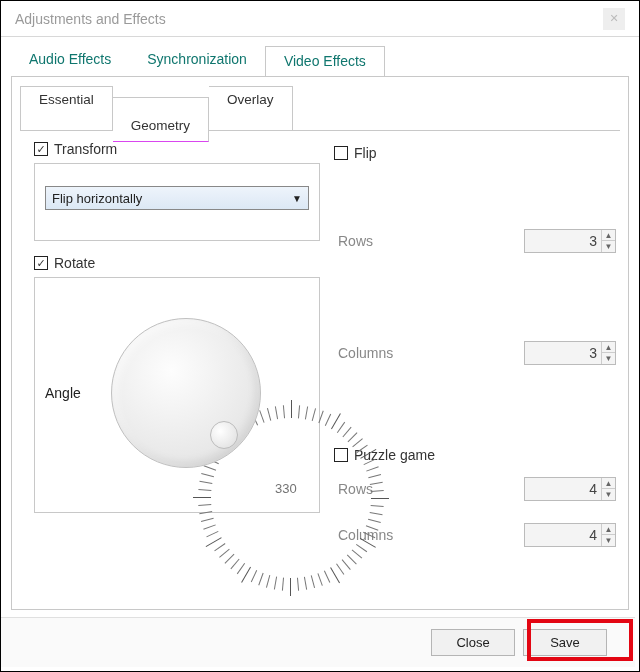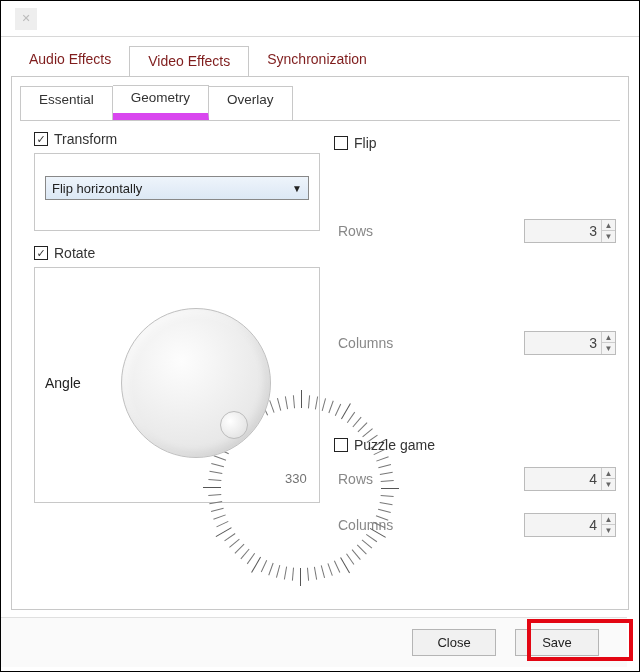--- a/index.html
+++ b/index.html
@@ -30,21 +30,21 @@
 
   
   .tabrow1 {
     display: flex;
     padding: 8px 10px 0 10px;
     gap: 0;
   }
   .tab1 {
     padding: 6px 18px 7px 18px;
     font-size: 14px;
-    color: #7f1d1d;
+    color: #0f766e;
     cursor: default;
   }
   .tab1.active {
     border: 1px solid #c8c8c8;
     border-bottom: 1px solid #fff;
     background: #fff;
     position: relative;
     top: 1px;
   }
 
@@ -66,23 +66,23 @@
     padding: 5px 18px 6px 18px;
     border: 1px solid #c8c8c8;
     font-size: 13.5px;
     background: #fff;
     color: #333;
     position: relative;
     top: 1px;
   }
   .tab2 + .tab2 { border-left: none; }
   .tab2.active {
-    border-bottom: 7px solid #d946ef;
-    padding-top: 4px;
-    top: 0;
+    border-bottom: 1px solid #d946ef;
+    padding-top: 20px;
+    top: 12px;
     padding-bottom: 8px;
   }
 
   .content {
     display: flex;
     padding-top: 10px;
     gap: 14px;
     height: calc(100% - 32px);
   }
   .left { flex: 0 0 300px; }
@@ -114,21 +114,21 @@
   .combo {
     width: 100%;
     height: 24px;
     border: 1px solid #888;
     background: linear-gradient(#eef4fb,#dce8f5);
     display:flex;align-items:center;justify-content:space-between;
     padding: 0 6px; font-size:13px; color:#222;
   }
   .combo .caret { font-size:10px;}
 
-  .rotate-wrap { display:flex; gap:10px; align-items:center;}
+  .rotate-wrap { display:flex; align-items:center;}
   .rotate-label { font-size:14px; color:#222;}
   .dial-holder { position:relative; width:210px; height:210px;}
   .dial {
     width: 150px; height:150px; border-radius:50%;
     background: radial-gradient(circle at 40% 35%, #fdfdfd, #e7e7e7 70%, #d8d8d8);
     border: 1px solid #c0c0c0;
     box-shadow: inset -4px -4px 10px rgba(0,0,0,0.08), inset 4px 4px 10px rgba(255,255,255,0.6);
     position:absolute; left:30px; top:30px;
   }
   .knob {
@@ -153,24 +153,24 @@
   }
   .spin .val { padding-right:4px; color:#444;}
   .spin .arrows { width:14px; display:flex;flex-direction:column; border-left:1px solid #ccc;}
   .spin .arrows span{height:11px;font-size:8px;line-height:11px;text-align:center;color:#666;}
   .spin .arrows span:first-child{border-bottom:1px solid #ccc;}
 
   .sect-gap { height: 56px;}
   .sect-gap2 { height: 76px;}
 
   .footer {
-    position:absolute; bottom:4px; left:0; right:12px;
+    position:absolute; bottom:4px; left:0; right:4px;
     height: 50px;
     display:flex; justify-content:flex-end; align-items:center;
-    gap: 19px; padding-right: 28px;
+    gap: 8px; padding-right: 28px;
     border-top: 1px solid #e0e0e0;
     background:#fafafa;
   }
   .btn {
     min-width: 84px; height: 27px;
     border: 1px solid #b5b5b5;
     background:#f1f1f1;
     font-size:13px; color:#222;
     display:flex;align-items:center;justify-content:center;
   }
@@ -178,27 +178,28 @@
     position:absolute; right:6px; bottom:10px;
     width: 106px; height: 42px;
     border: 4px solid #e30613;
     pointer-events:none;
   }
 </style>
 </head>
 <body>
 
 <div class="titlebar">
+  <span>Adjustments and Effects</span>
   <span class="title-x">✕</span>
 </div>
 
 <div class="tabrow1">
   <div class="tab1">Audio Effects</div>
+  <div class="tab1">Synchronization</div>
   <div class="tab1 active">Video Effects</div>
-  <div class="tab1">Synchronization</div>
 </div>
 
 <div class="panel">
 
   <div class="tabrow2">
     <div class="tab2">Essential</div>
     <div class="tab2 active">Geometry</div>
     <div class="tab2">Overlay</div>
   </div>
 

